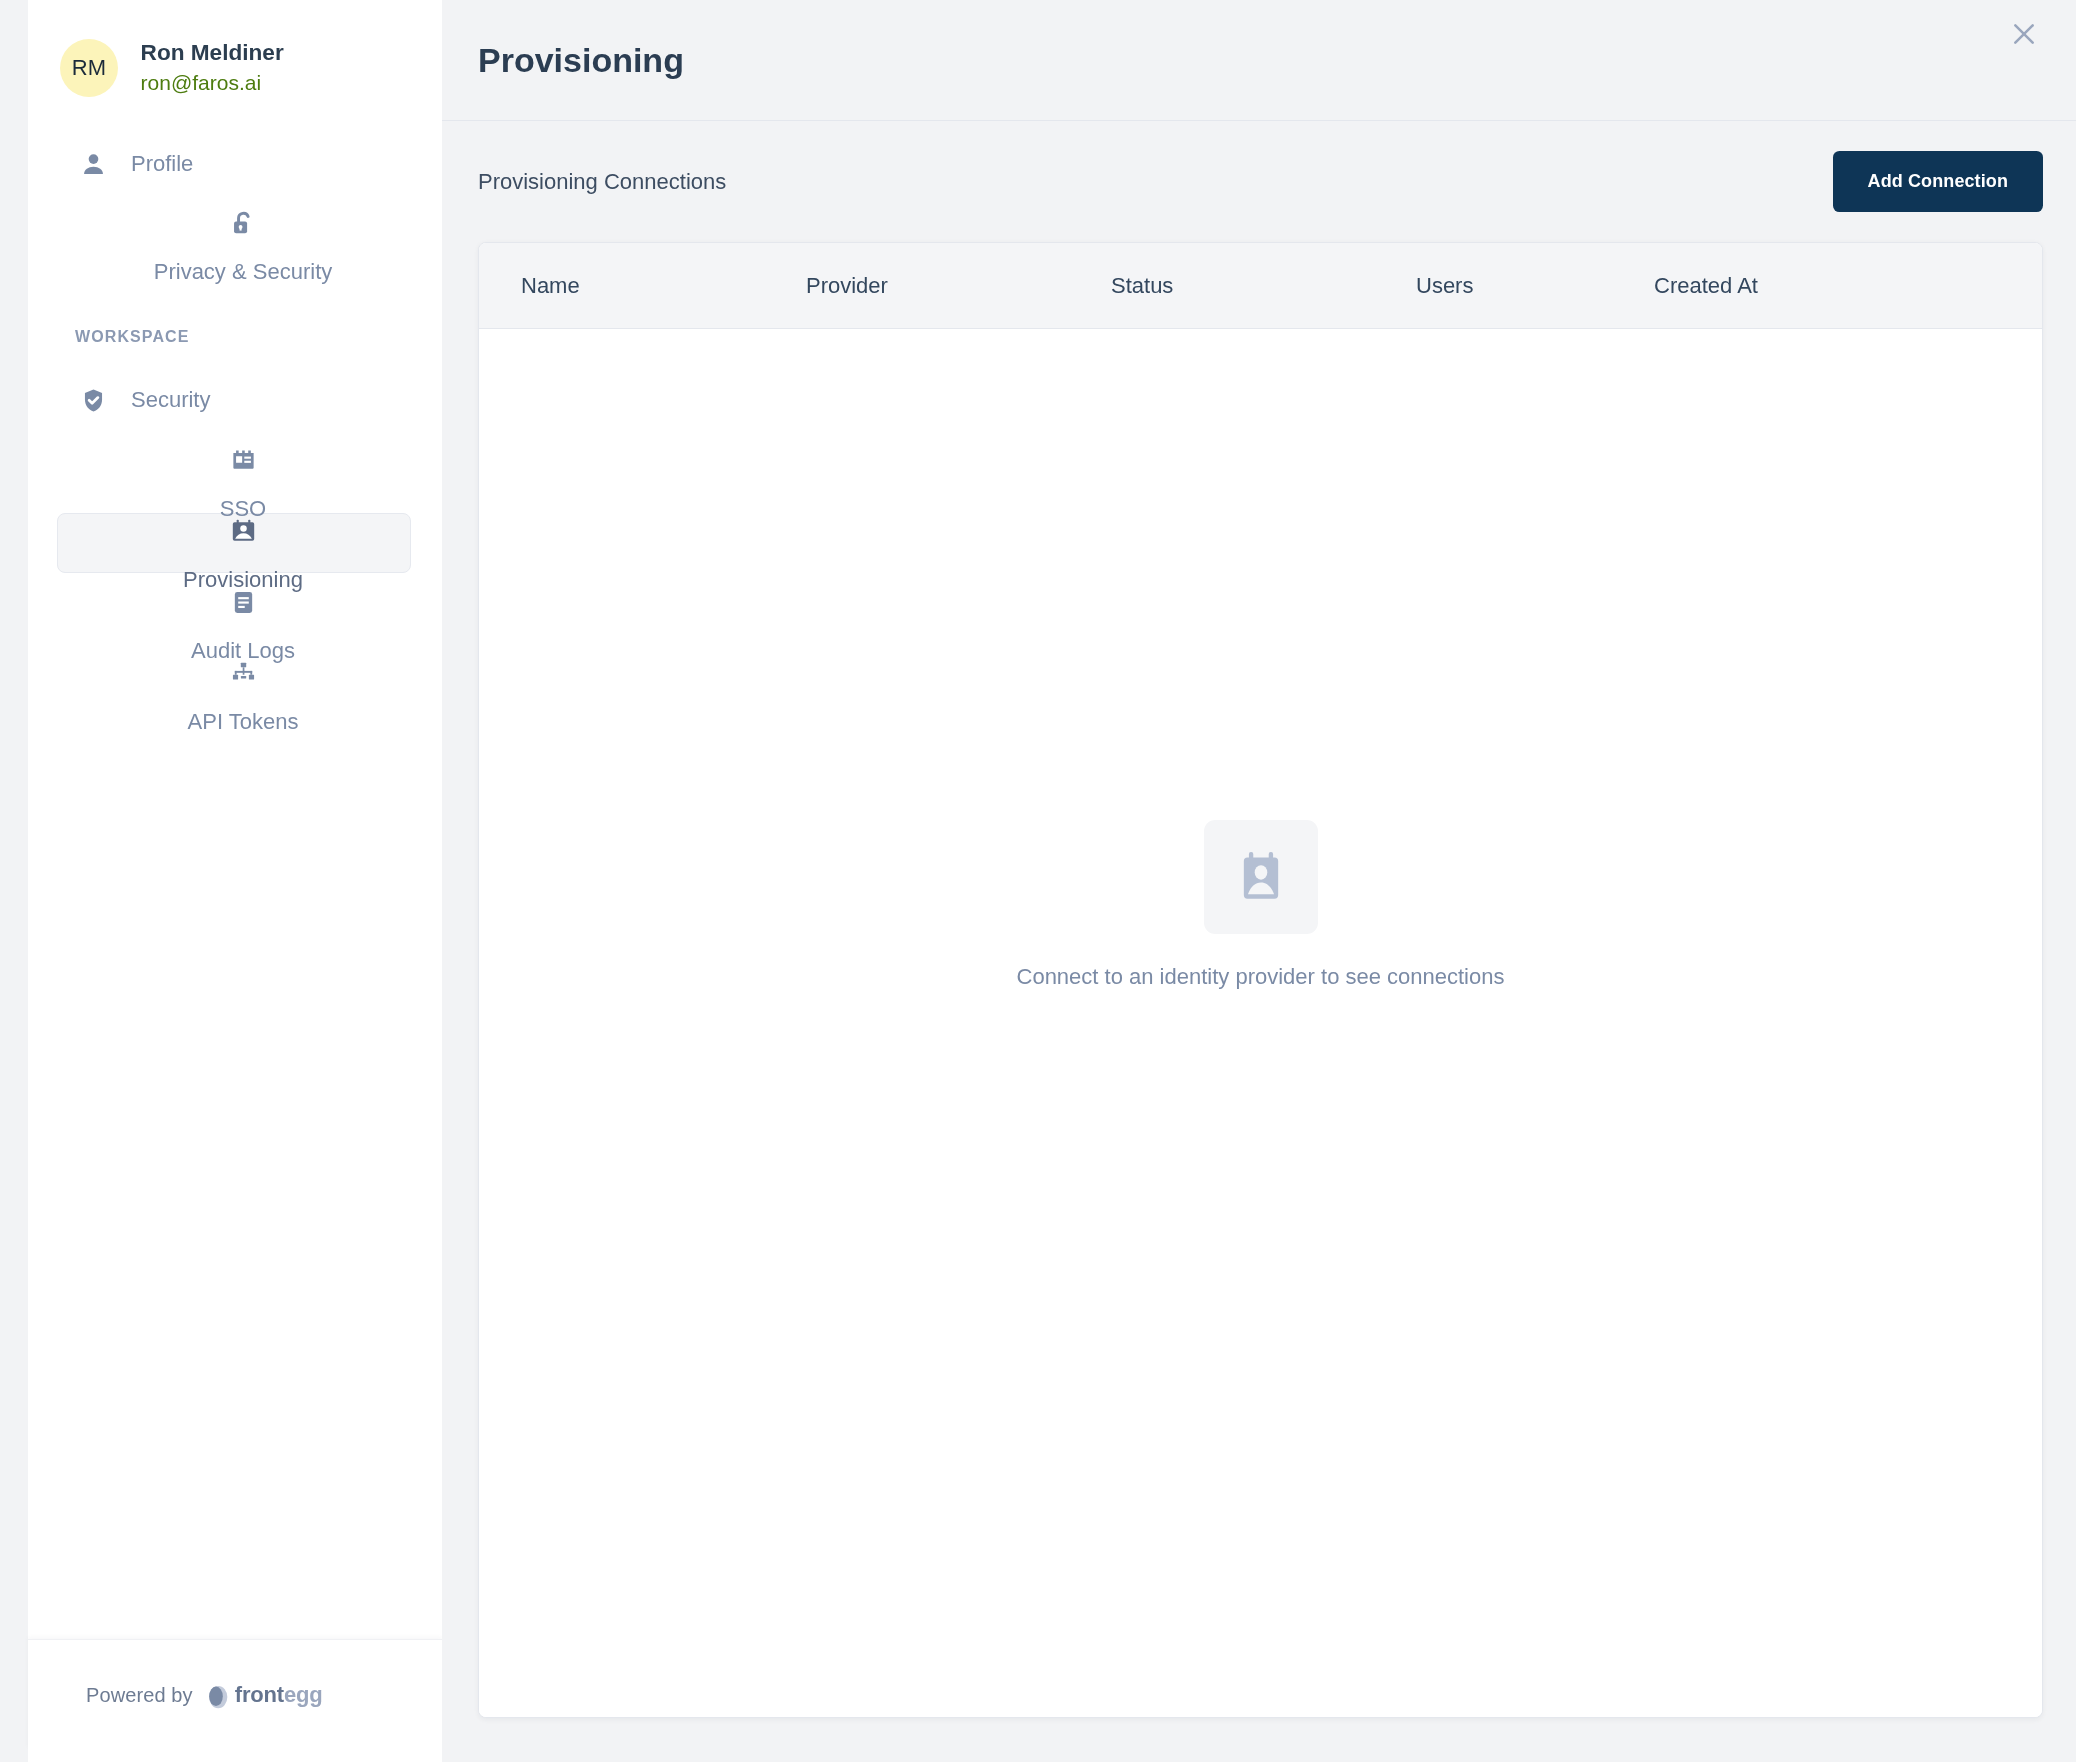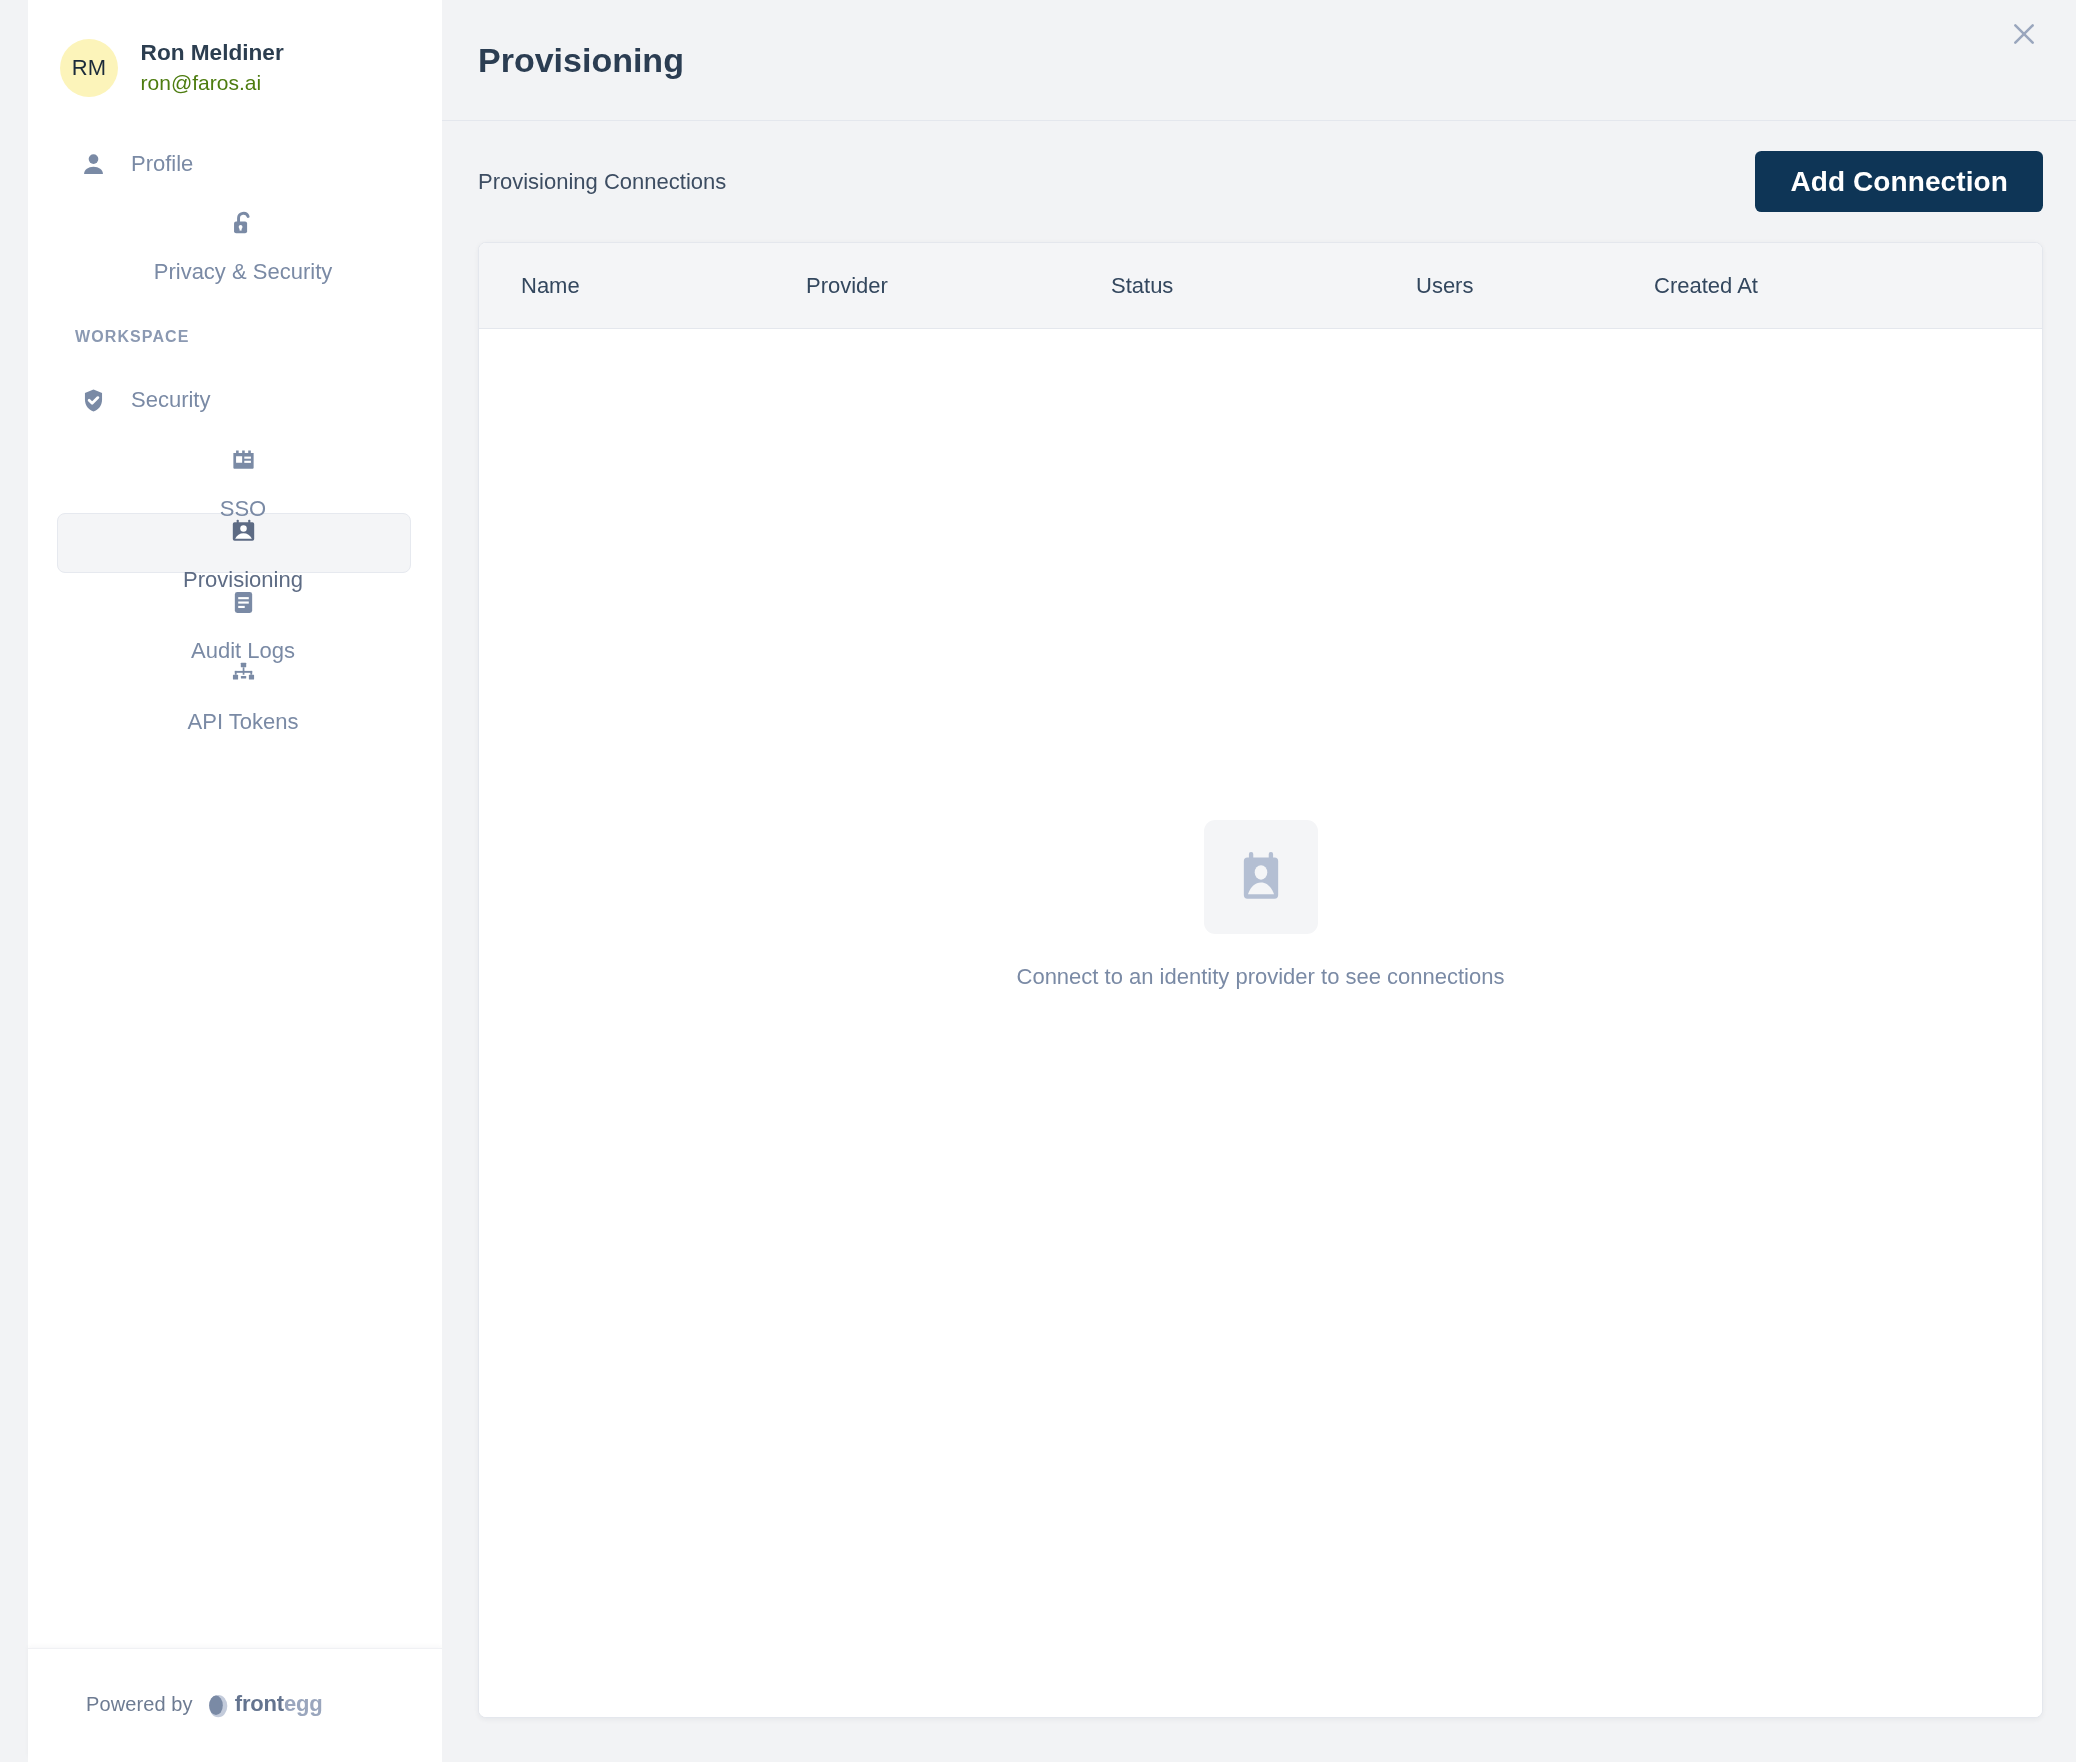--- a/index.html
+++ b/index.html
@@ -107,21 +107,21 @@
     font-weight: bold;
     padding-left: 47px;
     margin-top: 63px;
     margin-bottom: 24px;
   }
 
   
   .sidebar-footer {
     position: absolute;
     left: 0;
-    bottom: 3px;
+    bottom: 12px;
     width: 414px;
     height: 111px;
     background: #ffffff;
     border-top: 0.8px solid #f0f1f4;
     box-shadow: 0 -1.6px 4.8px rgba(16,30,54,0.035);
     display: flex;
     align-items: center;
     padding-left: 58px;
     gap: 13px;
   }
@@ -189,21 +189,21 @@
     font-size: 22px;
     color: #3d4d62;
   }
   .add-btn {
     background: #0e3556;
     color: #ffffff;
     border: none;
     border-radius: 6.4px;
     height: 61px;
     padding: 0 35px;
-    font-size: 28px;
+    font-size: 18px;
     font-family: "Liberation Sans", sans-serif;
     font-weight: bold;
     cursor: pointer;
     letter-spacing: 0.1px;
   }
 
   
   .table-wrap {
     flex: 1 1 auto;
     padding: 0 34px 44px 36px;

